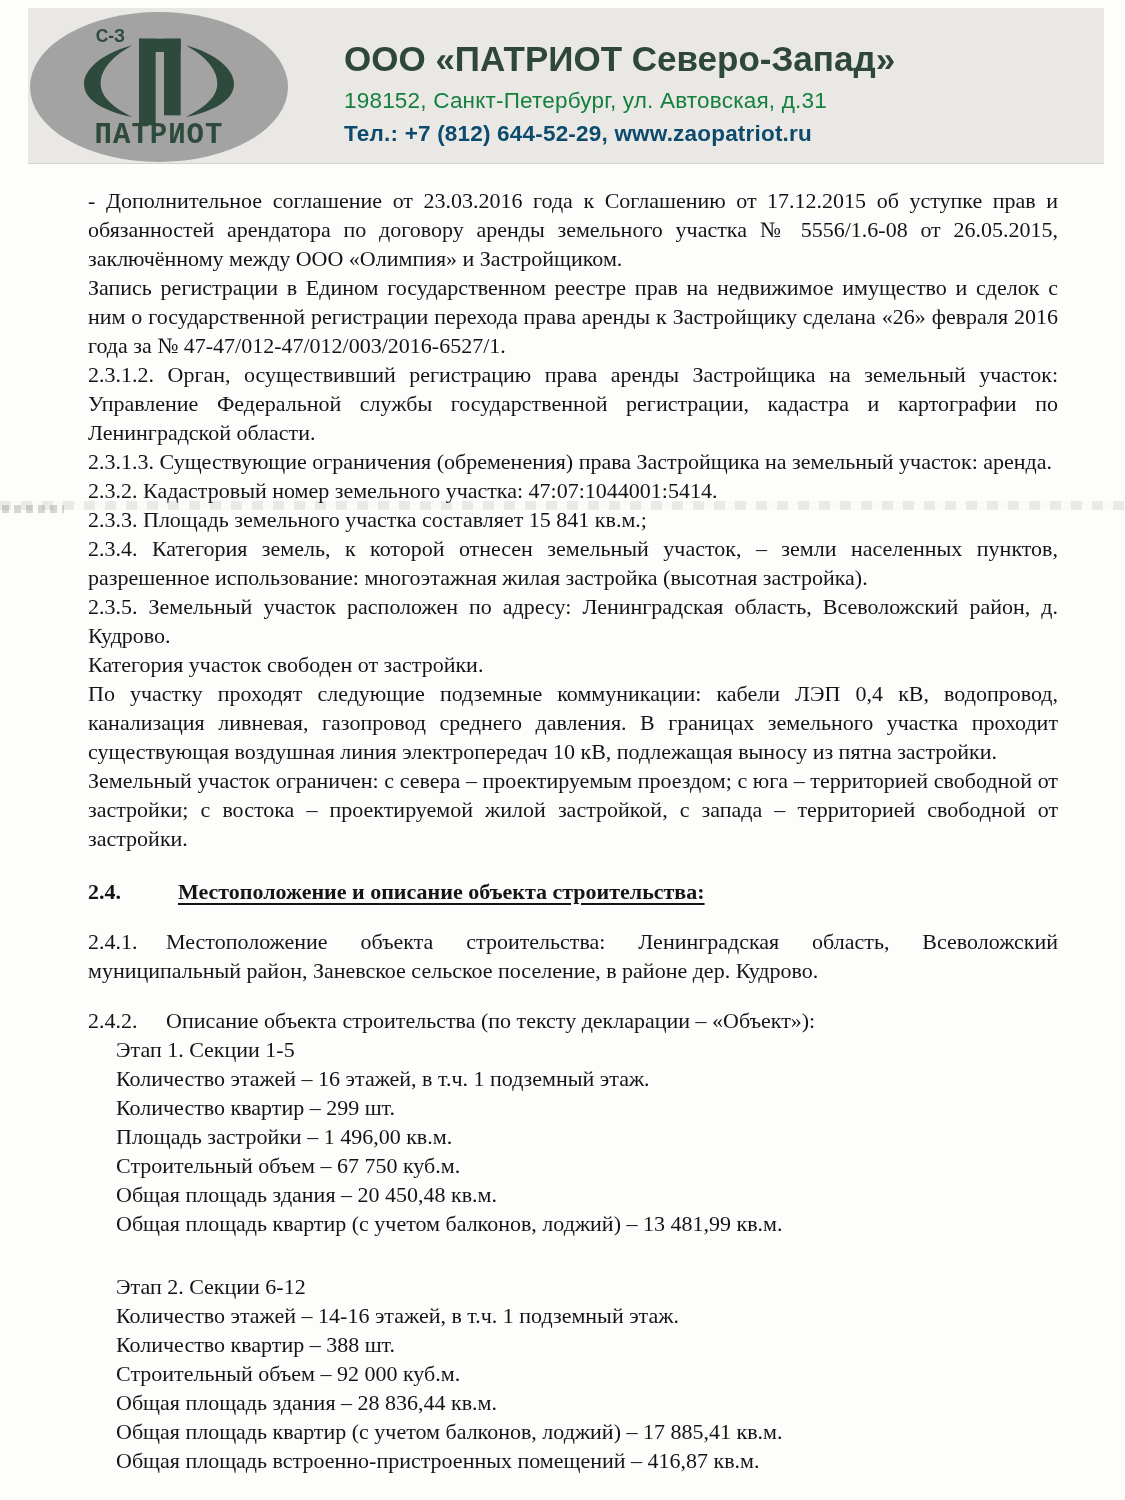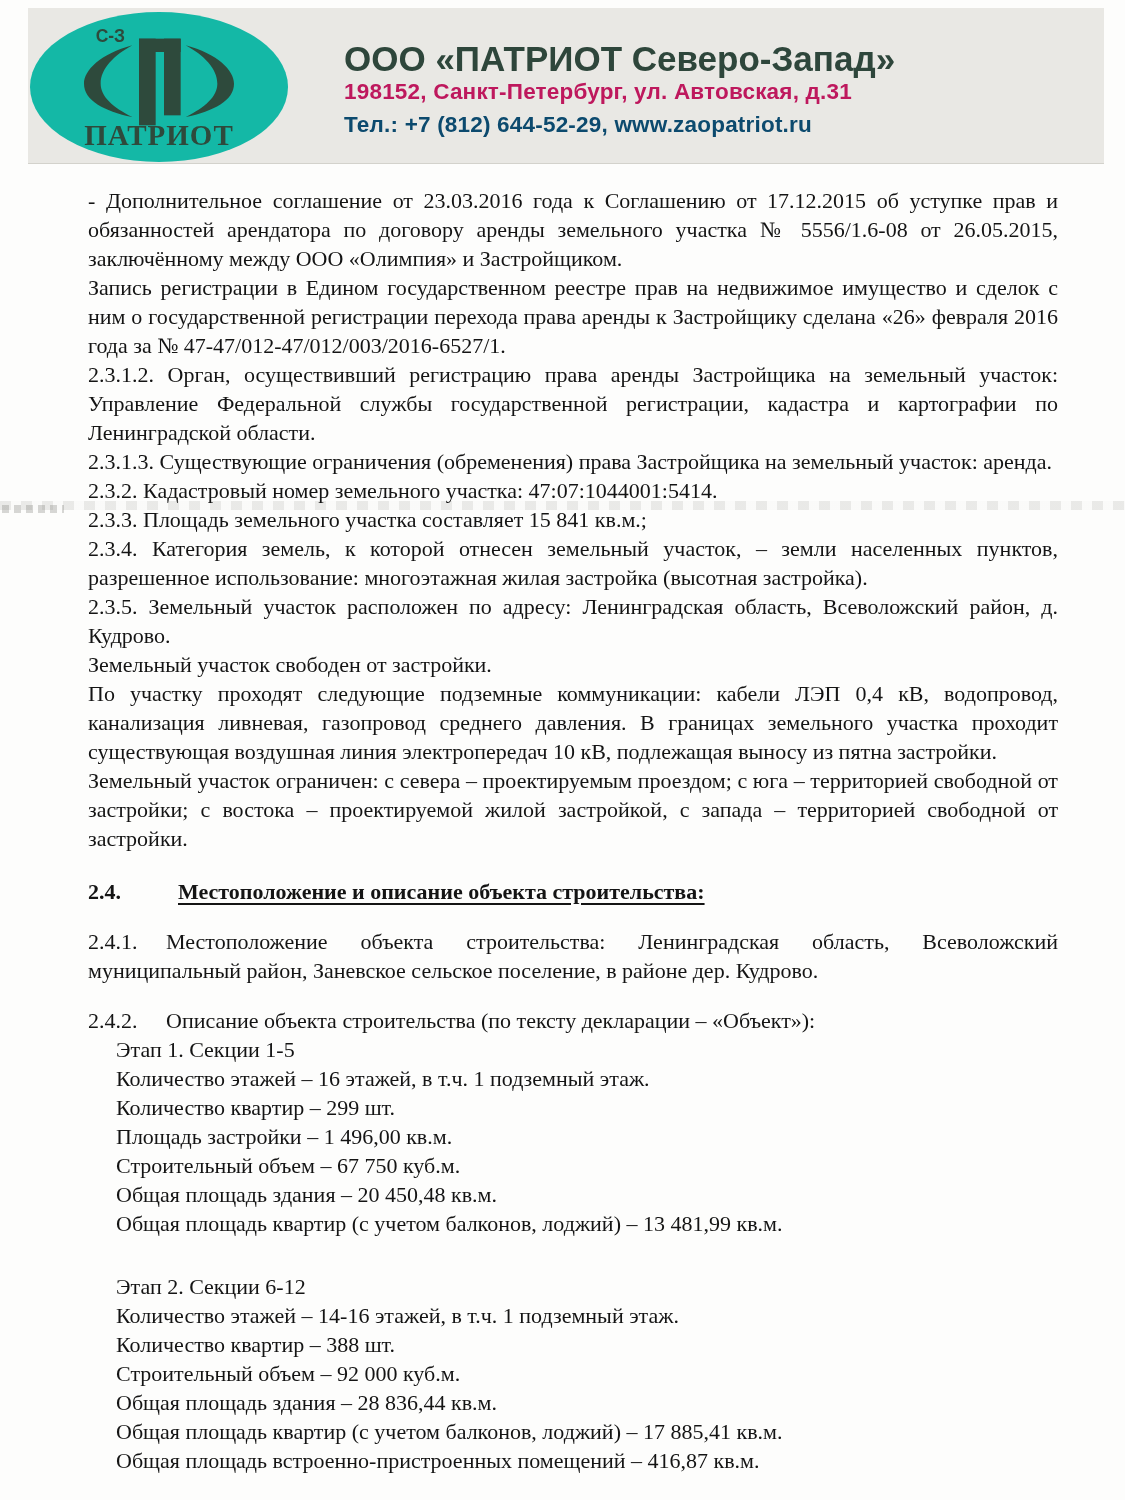--- a/index.html
+++ b/index.html
@@ -12,42 +12,42 @@
     overflow:hidden;
   }
   
   .banner{
     position:absolute;left:28px;top:8px;width:1076px;height:155px;
     background:#e9e8e4;
     border-bottom:1px solid #d3d2cc;
   }
   .logo-oval{
     position:absolute;left:2px;top:4px;width:258px;height:150px;
-    background:#14b8a6;border-radius:50%;
+    background:#a3a3a3;border-radius:50%;
     display:flex;flex-direction:column;align-items:center;justify-content:center;
   }
   .logo-mark{display:block;margin-top:2px;}
   .logo-brand{
-    font-family:Liberation Serif, serif;
+    font-family:Liberation Mono, monospace;
     font-weight:bold;font-size:29px;letter-spacing:1px;
     color:#2e4a3c;line-height:1;margin-top:-6px;
   }
   .head-text{
     position:absolute;top:0;right:0;width:760px;height:100%;
     text-align:left;padding-right:66px;box-sizing:border-box;
     font-family:"Liberation Sans", sans-serif;
   }
   .company{
     margin-top:33px;
     font-size:35px;font-weight:bold;color:#2e463b;
     letter-spacing:0px;line-height:1.05;
   }
   .addr{
-    margin-top:1px;
-    font-size:22.5px;font-weight:bold;color:#be185d;
+    margin-top:10px;
+    font-size:22.5px;font-weight:normal;color:#15803d;
     letter-spacing:0.2px;
   }
   .contact{
     margin-top:7px;
     font-size:22.5px;font-weight:bold;color:#0c4a6e;
     letter-spacing:0.2px;
   }
   
   .scan-artifact{
     position:absolute;left:0;top:501px;width:1125px;height:9px;
@@ -120,21 +120,21 @@
 <div class="doc">
 
   <p class="just">- Дополнительное соглашение от 23.03.2016 года к Соглашению от 17.12.2015 об уступке прав и обязанностей арендатора по договору аренды земельного участка № 5556/1.6-08 от 26.05.2015, заключённому между ООО «Олимпия» и Застройщиком.</p>
   <p class="just">Запись регистрации в Едином государственном реестре прав на недвижимое имущество и сделок с ним о государственной регистрации перехода права аренды к Застройщику сделана «26» февраля 2016 года за № 47-47/012-47/012/003/2016-6527/1.</p>
   <p class="just">2.3.1.2. Орган, осуществивший регистрацию права аренды Застройщика на земельный участок: Управление Федеральной службы государственной регистрации, кадастра и картографии по Ленинградской области.</p>
   <p class="line">2.3.1.3. Существующие ограничения (обременения) права Застройщика на земельный участок: аренда.</p>
   <p class="line">2.3.2. Кадастровый номер земельного участка: 47:07:1044001:5414.</p>
   <p class="line">2.3.3. Площадь земельного участка составляет 15 841 кв.м.;</p>
   <p class="just">2.3.4. Категория земель, к которой отнесен земельный участок, – земли населенных пунктов, разрешенное использование: многоэтажная жилая застройка (высотная застройка).</p>
   <p class="just">2.3.5. Земельный участок расположен по адресу: Ленинградская область, Всеволожский район, д. Кудрово.</p>
-  <p class="line">Земельный участок свободен от застройки.</p>
+  <p class="line">Категория участок свободен от застройки.</p>
   <p class="just">По участку проходят следующие подземные коммуникации: кабели ЛЭП 0,4 кВ, водопровод, канализация ливневая, газопровод среднего давления. В границах земельного участка проходит существующая воздушная линия электропередач 10 кВ, подлежащая выносу из пятна застройки.</p>
   <p class="just">Земельный участок ограничен: с севера – проектируемым проездом; с юга – территорией свободной от застройки; с востока – проектируемой жилой застройкой, с запада – территорией свободной от застройки.</p>
 
   <p class="sec-heading">
     <span class="pnum-wide">2.4.</span><span class="sec-title">Местоположение и описание объекта строительства:</span>
   </p>
 
   <p class="just">
     <span class="pnum">2.4.1.</span><span>Местоположение объекта строительства: Ленинградская область, Всеволожский муниципальный район, Заневское сельское поселение, в районе дер. Кудрово.</span>
   </p>

